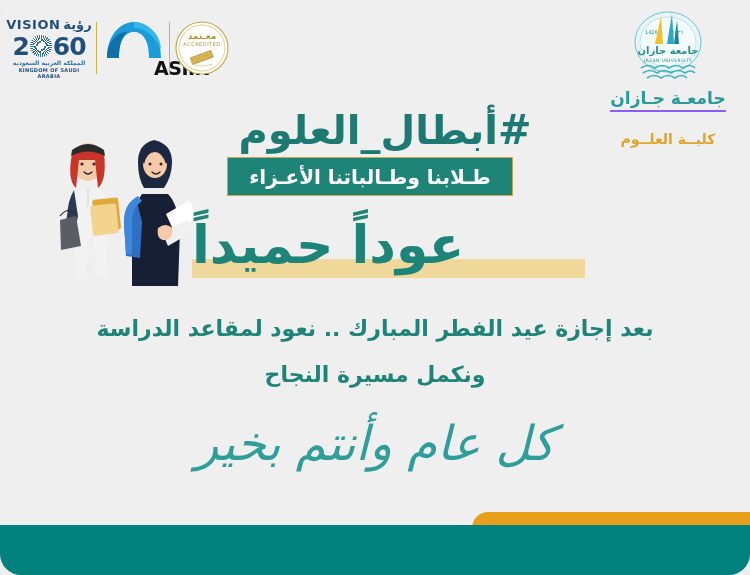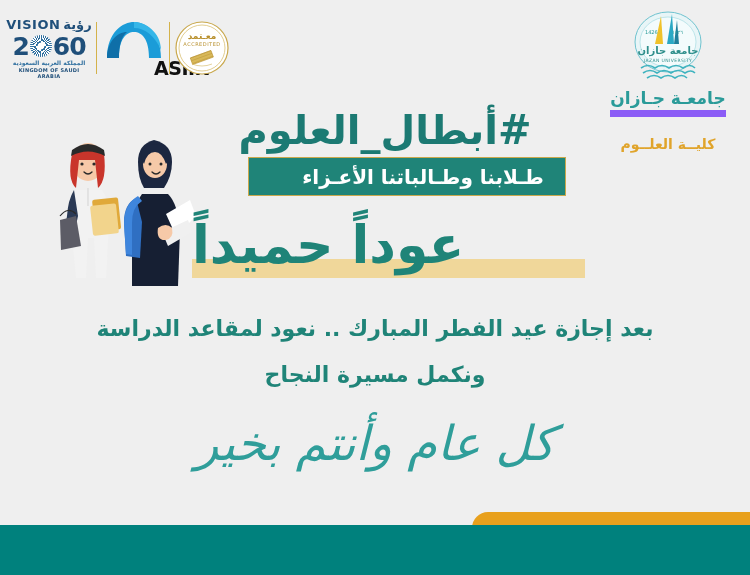--- a/index.html
+++ b/index.html
@@ -3,21 +3,21 @@
 <meta charset="utf-8">
 <style>
   html,body{margin:0;padding:0;}
   body{
     width:750px;height:575px;overflow:hidden;
     background:#eeeeee;
     font-family:"DejaVu Sans","Liberation Sans",sans-serif;
   }
   #poster{
     position:relative;width:750px;height:575px;
-    background:#efefef;overflow:hidden;
+    background:#efefef;overflow:hidden;border-radius:21px;
   }
 
   
   #topbar{
     position:absolute;left:0;top:0;width:240px;height:96px;
   }
   .logo-vision{position:absolute;left:8px;top:16px;width:82px;height:64px;}
   .v-row1{display:flex;align-items:center;justify-content:center;gap:3px;height:17px;}
   .v-vision{font-size:13px;font-weight:bold;color:#1f4f7a;letter-spacing:.5px;line-height:1;}
   .v-ar{font-size:13px;color:#1f4f7a;font-weight:bold;line-height:1;direction:rtl;text-align:right;}
@@ -51,33 +51,33 @@
 
   .logo-asiin{position:absolute;left:103px;top:20px;width:62px;height:58px;}
   .asiin-txt{position:absolute;left:0;bottom:0;width:62px;text-align:center;
              font-size:19px;font-weight:bold;color:#111;letter-spacing:-0.5px;line-height:1;margin-left:48px;}
 
   .logo-acc{position:absolute;left:174px;top:20px;width:56px;height:56px;}
 
   
   #unilogo{position:absolute;right:12px;top:8px;width:140px;height:128px;text-align:center;}
   .uni-name{font-size:17px;color:#2a9b99;font-weight:bold;direction:rtl;letter-spacing:2px;
-            padding-bottom:2px;border-bottom:7px solid #8b5cf6;display:inline-block;margin-top:2px;}
+            padding-bottom:2px;border-bottom:2px solid #8b5cf6;display:inline-block;margin-top:2px;}
   .uni-fac{font-size:14px;color:#e0a42b;font-weight:bold;direction:rtl;letter-spacing:3px;margin-top:19px;}
 
   
   #hashtag{
     position:absolute;left:243px;top:108px;width:284px;height:44px;
     display:flex;align-items:center;justify-content:center;
     font-size:40px;font-weight:bold;color:#1c7a73;direction:rtl;white-space:nowrap;
   }
   #greet-banner{
-    position:absolute;left:248px;top:157px;width:284px;height:37px;
+    position:absolute;left:227px;top:157px;width:284px;height:37px;
     background:#1f8478;border:1px solid #c9a84c;
-    display:flex;align-items:center;justify-content:center;padding-left:32px;
+    display:flex;align-items:center;justify-content:center;
   }
   #greet-banner span{font-size:20px;font-weight:bold;color:#ffffff;direction:rtl;white-space:nowrap;}
 
   #goldbar{position:absolute;left:192px;top:259px;width:393px;height:19px;background:#f0d79a;}
   #welcome{
     position:absolute;left:192px;top:212px;width:393px;height:66px;
     display:flex;align-items:center;justify-content:flex-end;
     font-size:52px;font-weight:bold;color:#1f8478;direction:rtl;white-space:nowrap;
   }
 

